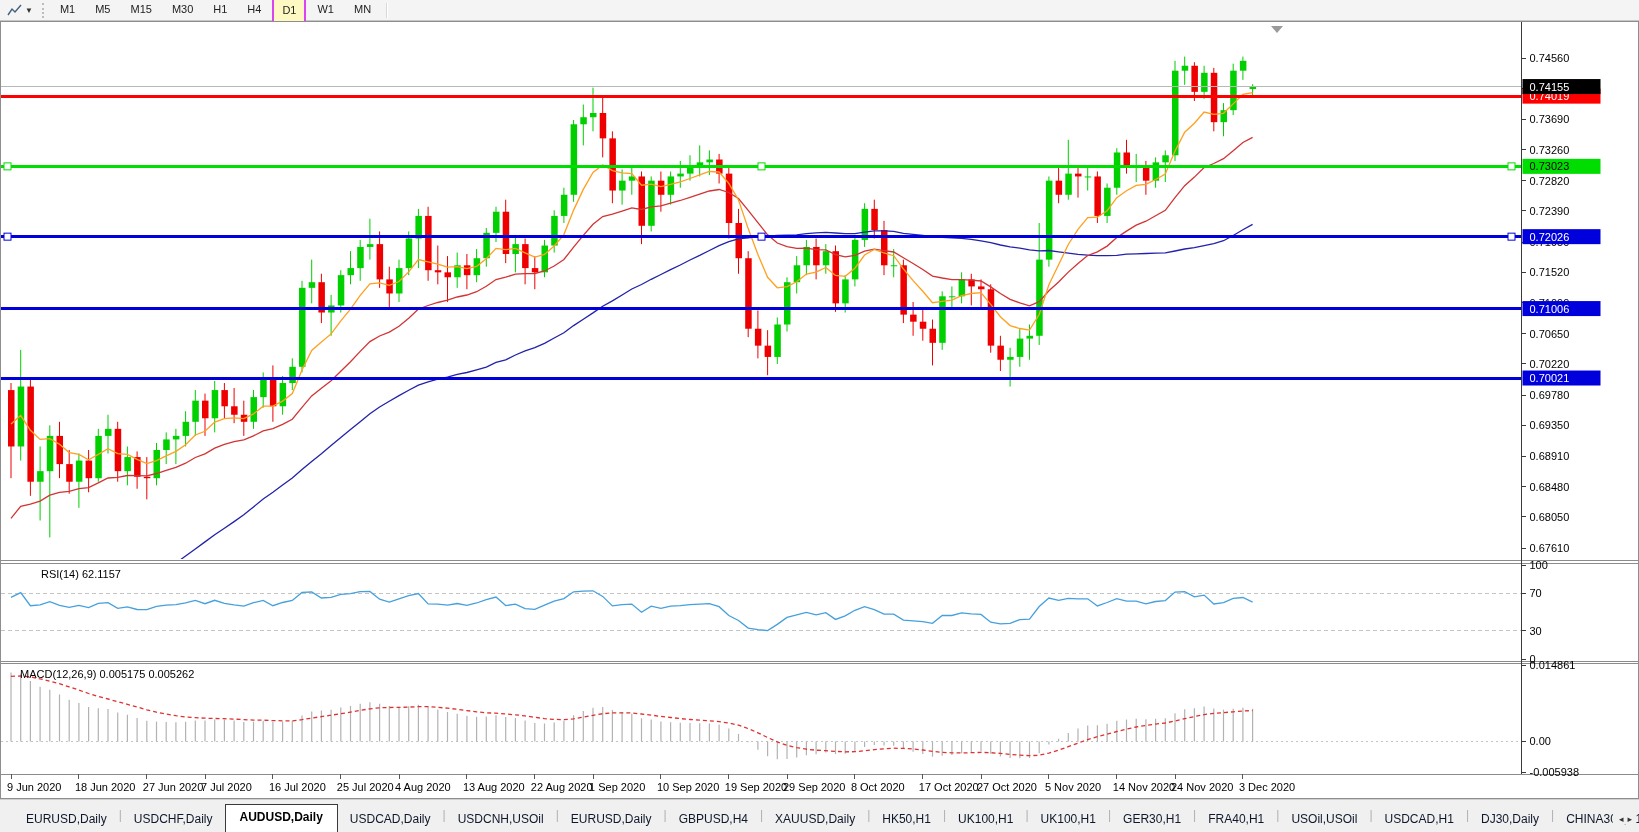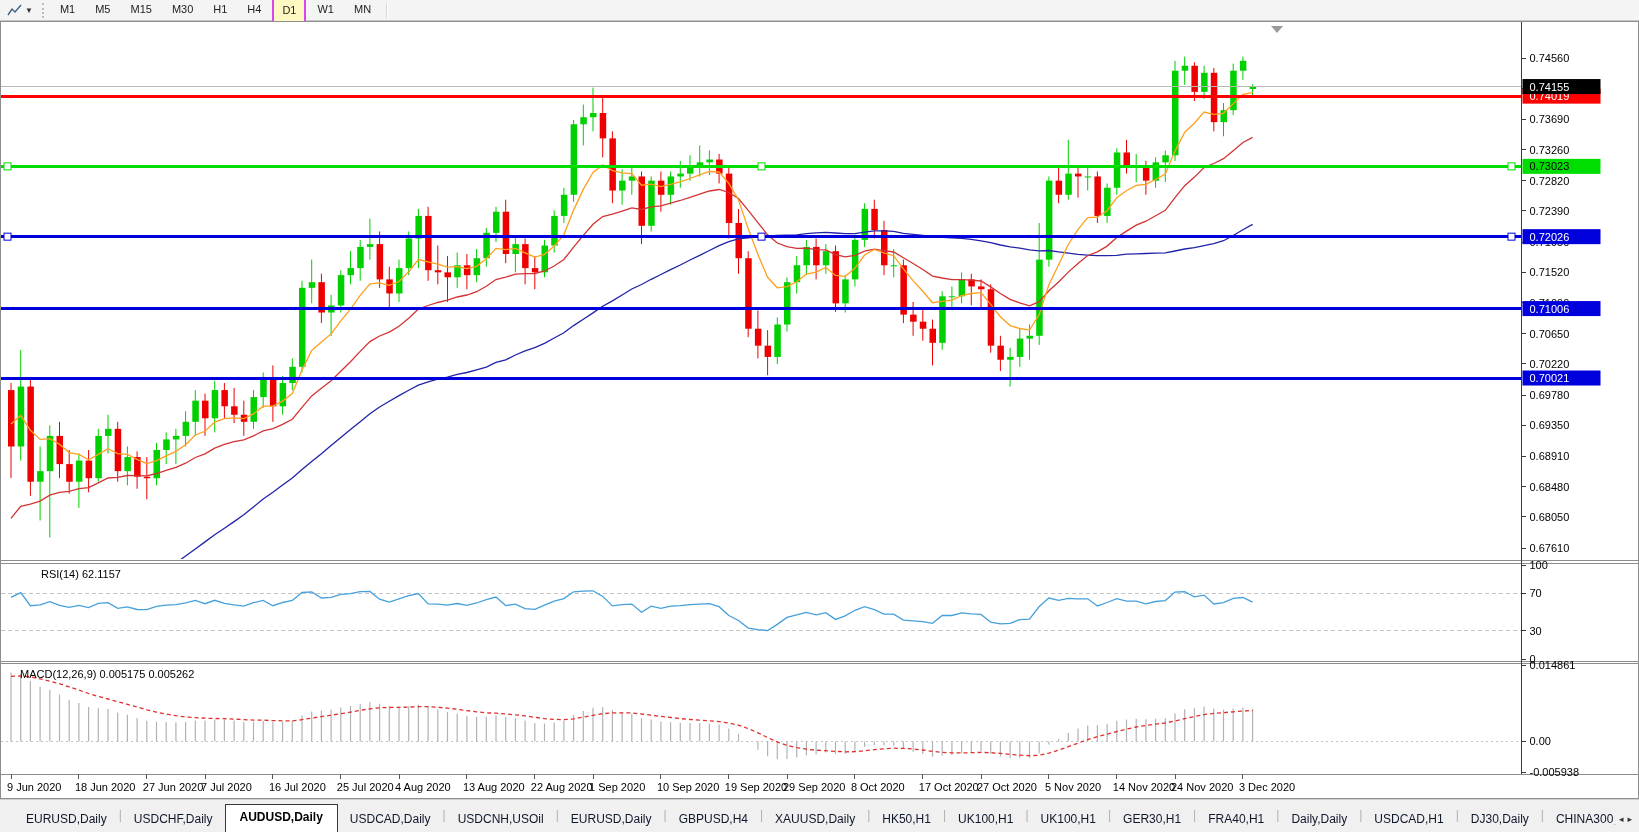--- a/index.html
+++ b/index.html
@@ -618,21 +618,21 @@
       <span class="tab">HK50,H1</span>
       <span class="tab-sep">|</span>
       <span class="tab">UK100,H1</span>
       <span class="tab-sep">|</span>
       <span class="tab">UK100,H1</span>
       <span class="tab-sep">|</span>
       <span class="tab">GER30,H1</span>
       <span class="tab-sep">|</span>
       <span class="tab">FRA40,H1</span>
       <span class="tab-sep">|</span>
-      <span class="tab">Daily,Daily</span>
+      <span class="tab">USOil,USOil</span>
       <span class="tab-sep">|</span>
       <span class="tab">USDCAD,H1</span>
       <span class="tab-sep">|</span>
       <span class="tab">DJ30,Daily</span>
       <span class="tab-sep">|</span>
       <span class="tab">CHINA300,H1</span>
     </div>
   <div id="tab-arrows">
     <span>◂</span><span>▸</span>
   </div>

